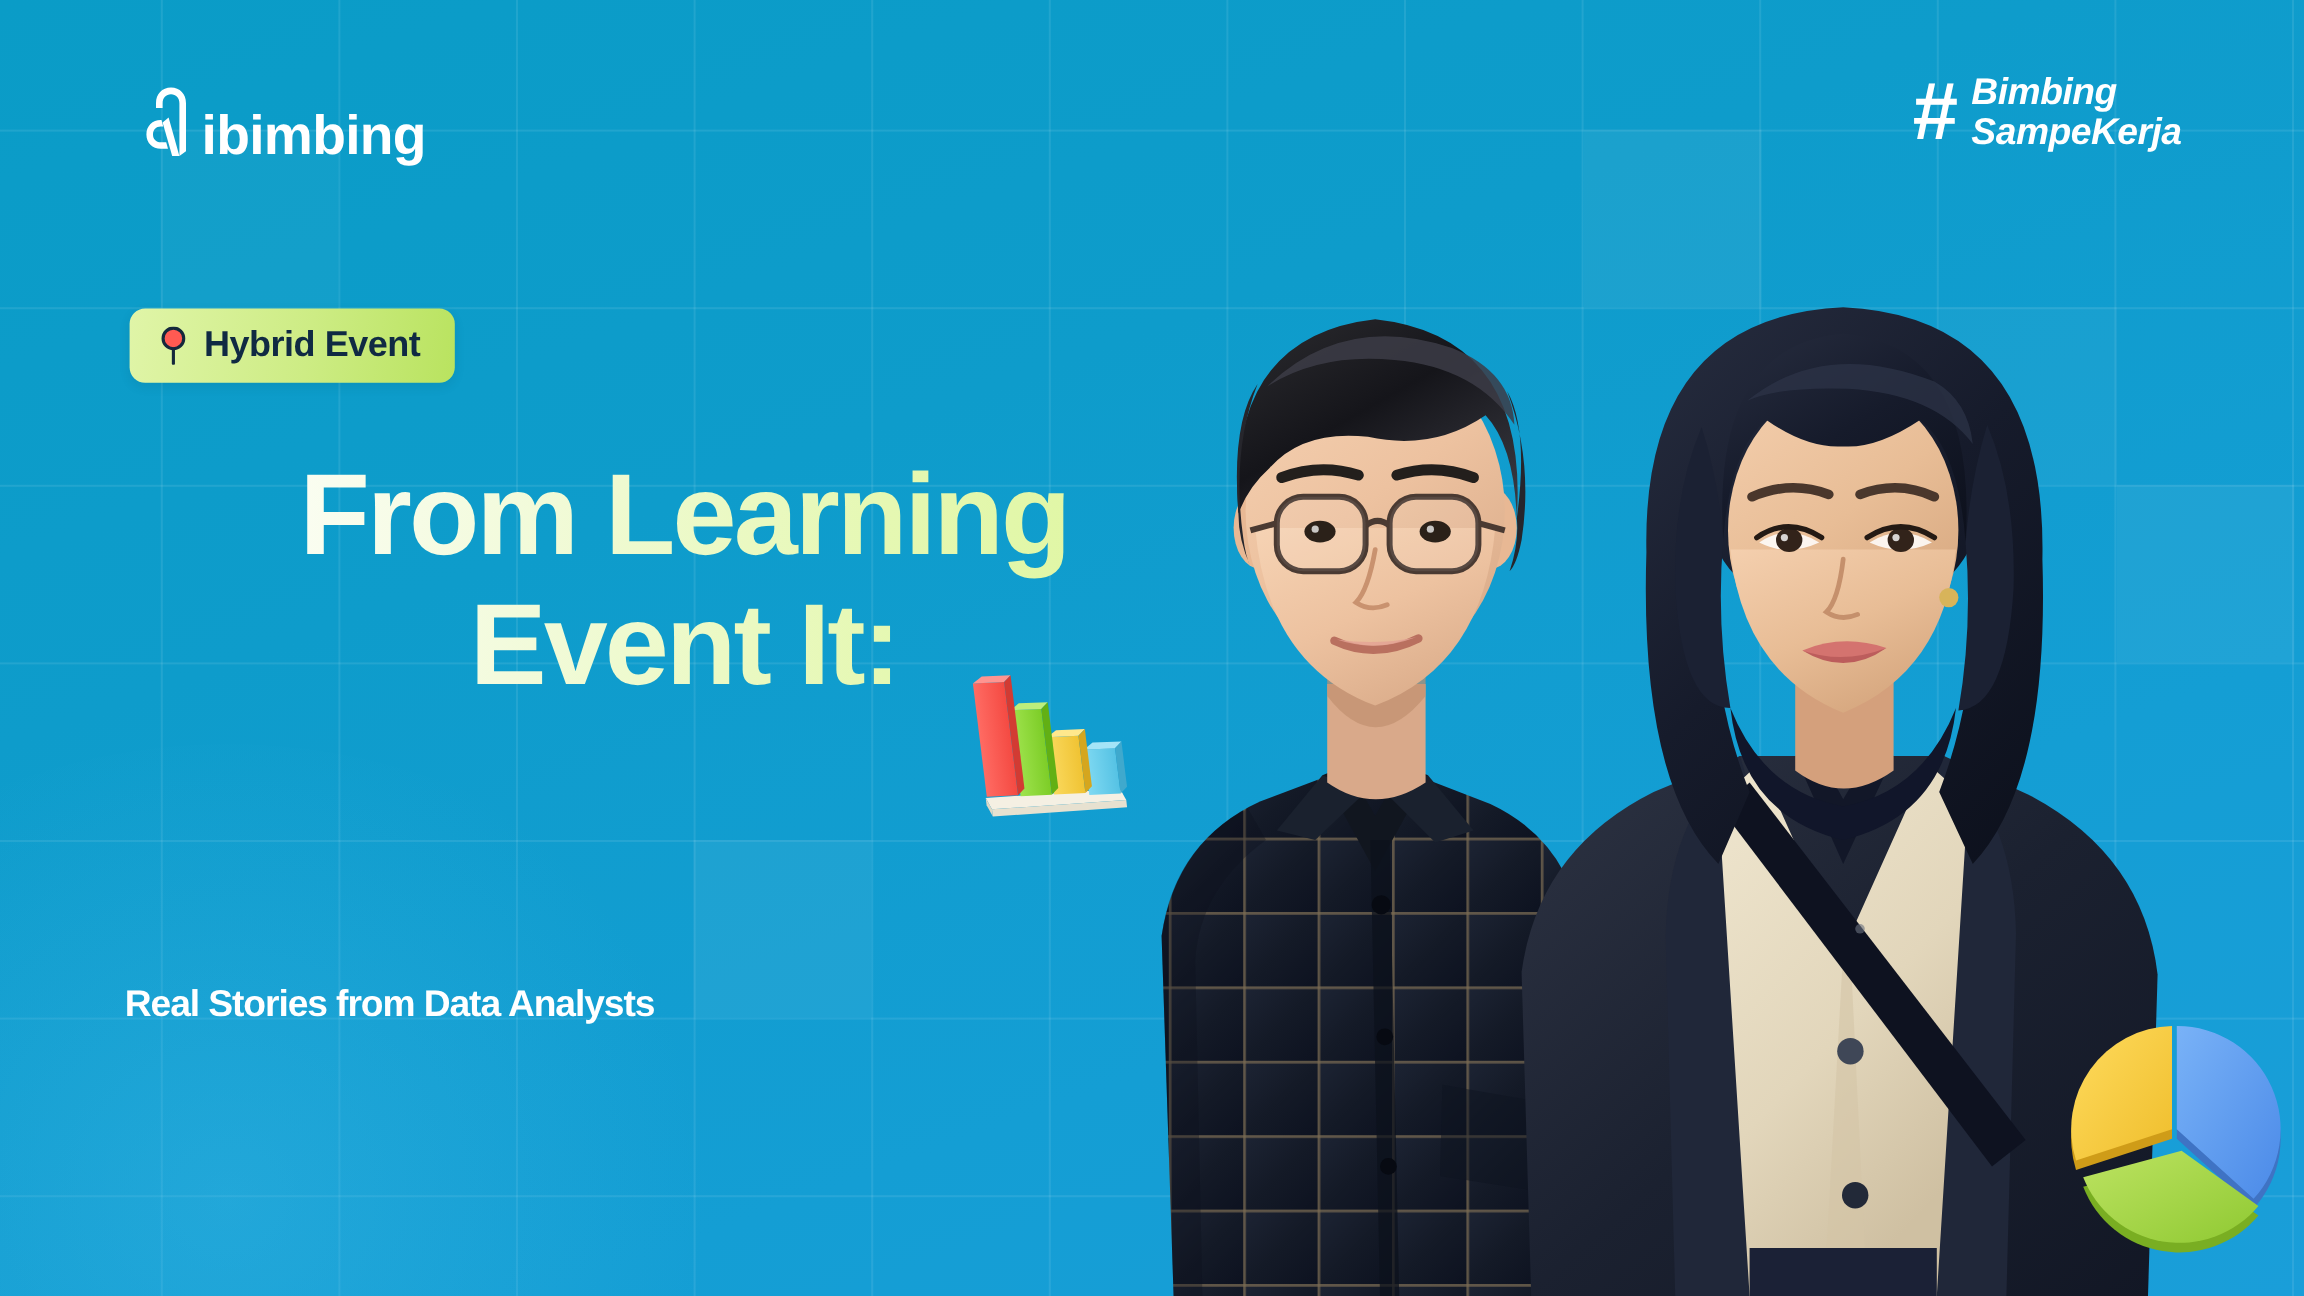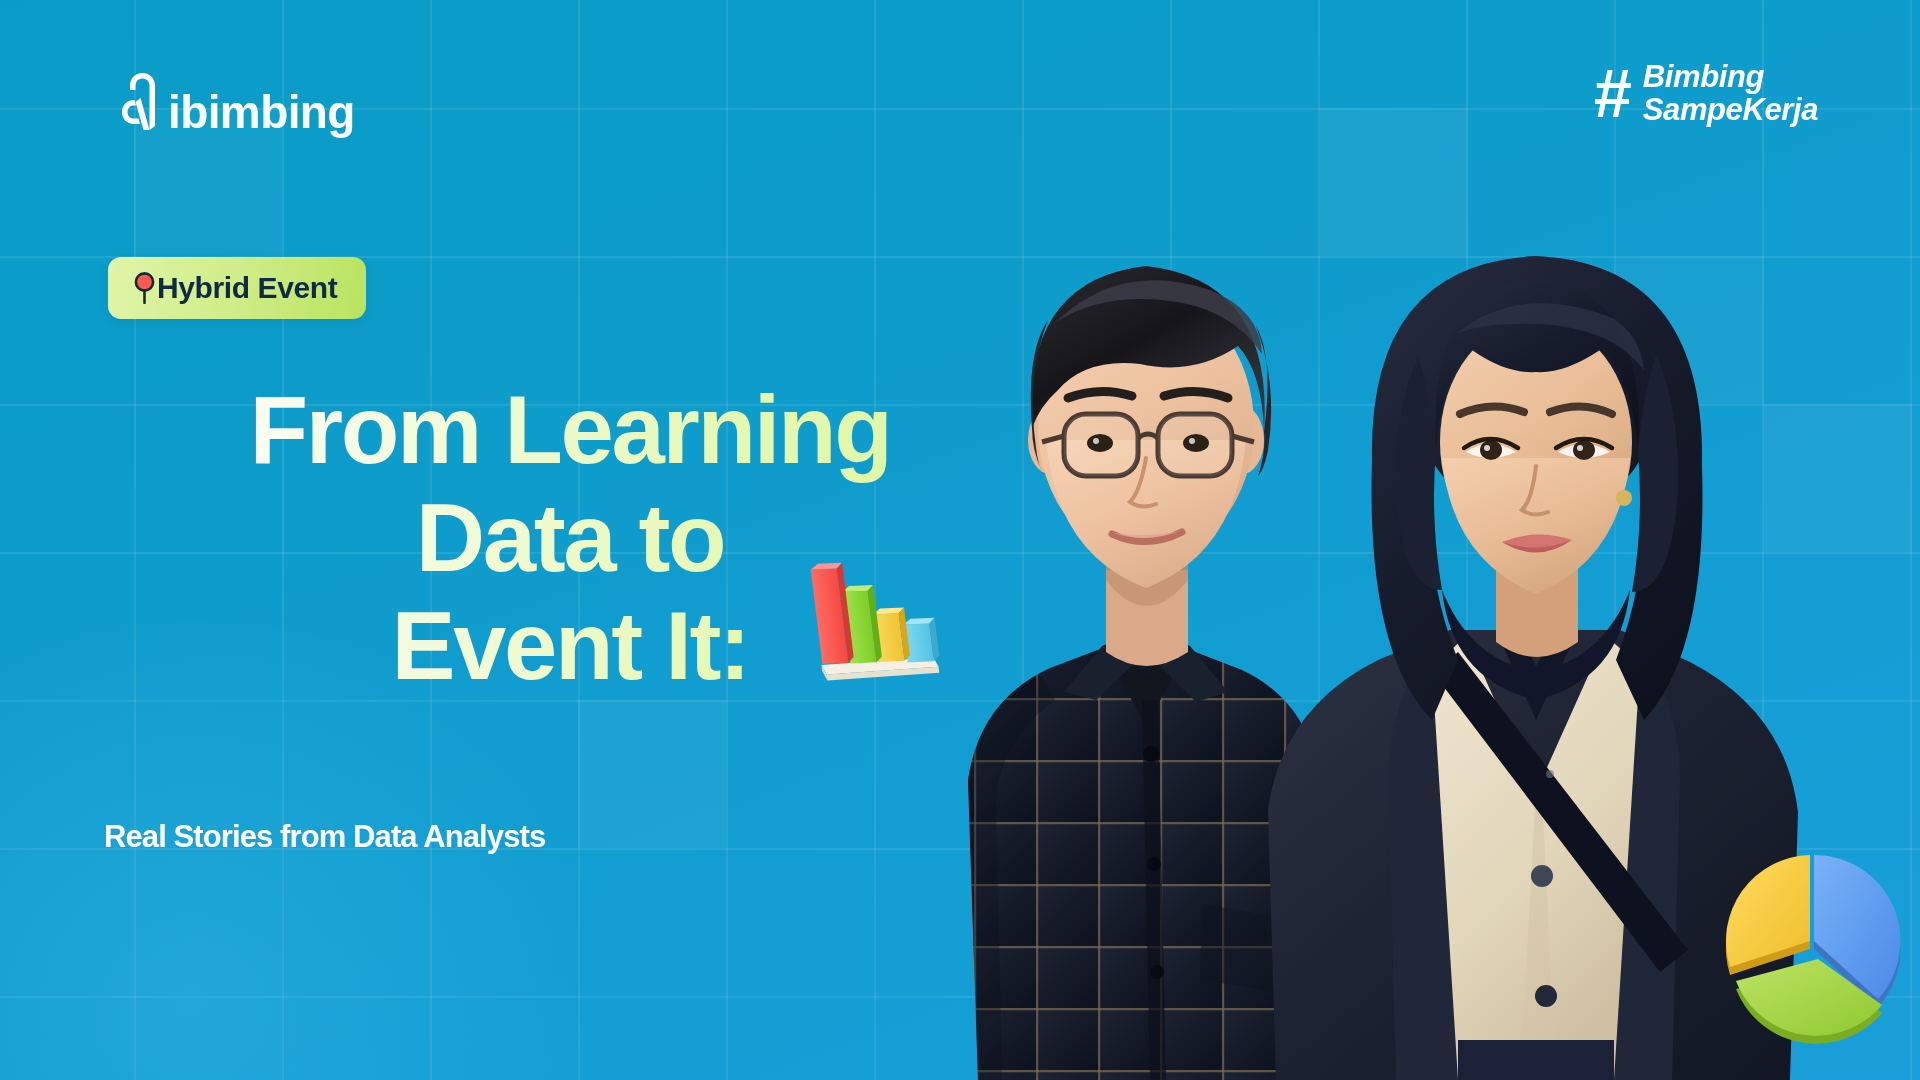--- a/index.html
+++ b/index.html
@@ -79,21 +79,21 @@
     font-weight:700;
     font-style:italic;
     line-height:1.08;
     letter-spacing:-0.4px;
     white-space:nowrap;
   }
 
   
   .badge {
     position:absolute; left:108px; top:257px;
-    display:inline-flex; align-items:center; 
+    display:inline-flex; align-items:center; gap:13px;
     padding:15px 29px 15px 24px;
     border-radius:13px;
     background:linear-gradient(100deg, #e0f5a8 0%, #cdec84 55%, #b9e35f 100%);
     box-shadow:0 3px 10px rgba(0,0,0,0.07);
   }
   .pin-icon { width:25px; height:32px; display:block; }
   .badge-label {
     color:#102a43;
     font-size:30px;
     font-weight:700;
@@ -346,21 +346,20 @@
       <svg class="pin-icon" viewBox="0 0 25 32" fill="none">
         <circle cx="12.5" cy="10" r="8.6" fill="#ff5a52" stroke="#14283c" stroke-width="2.6"></circle>
         <path d="M12.5 18.6 L12.5 31" stroke="#14283c" stroke-width="2.6" stroke-linecap="round"></path>
       </svg>
     </span>
     <span class="badge-label">Hybrid Event</span>
   </div>
 
   <div class="headline">
     <span class="line">From Learning</span>
-    <span class="line">Data to</span>
     <span class="line">Event It:</span>
   </div>
 
   <div class="subtitle">Real Stories from Data Analysts</div>
 
   <div class="bar3d">
     <svg viewBox="0 0 140 130" fill="none">
       <defs>
         <linearGradient id="bRedF" x1="0" y1="0" x2="1" y2="0">
           <stop offset="0%" stop-color="#ff6b63"></stop>

